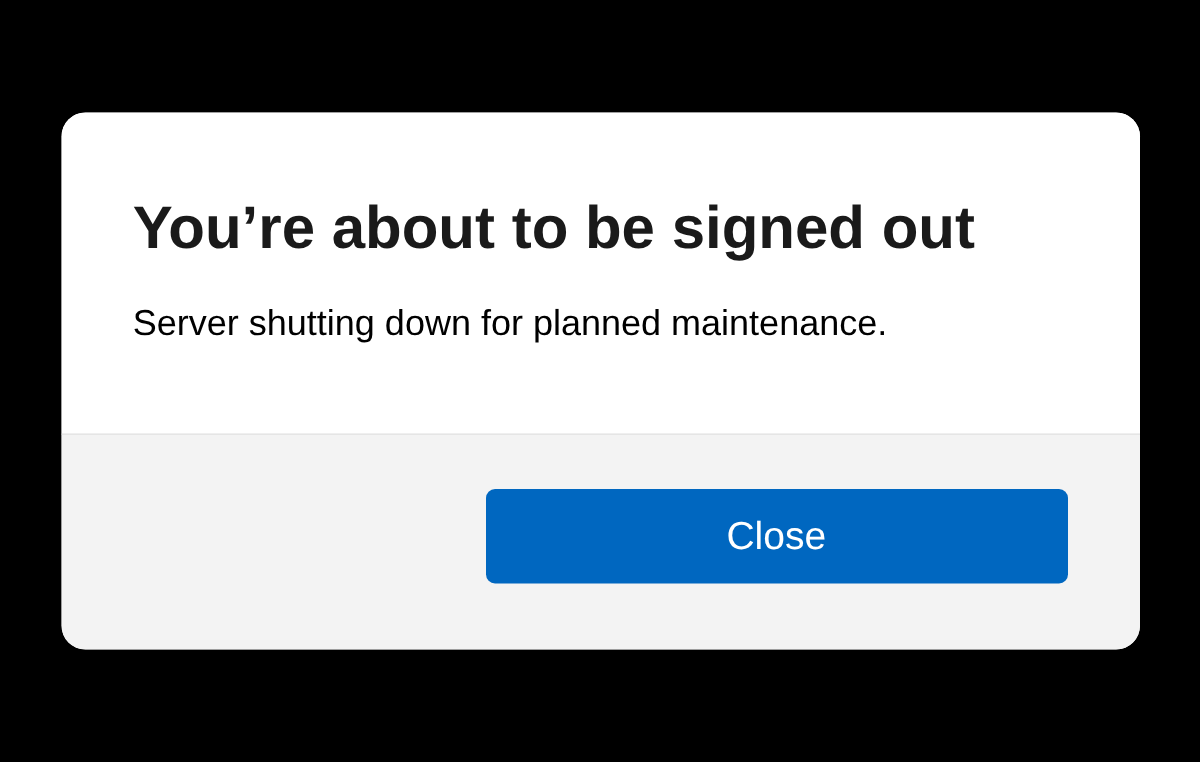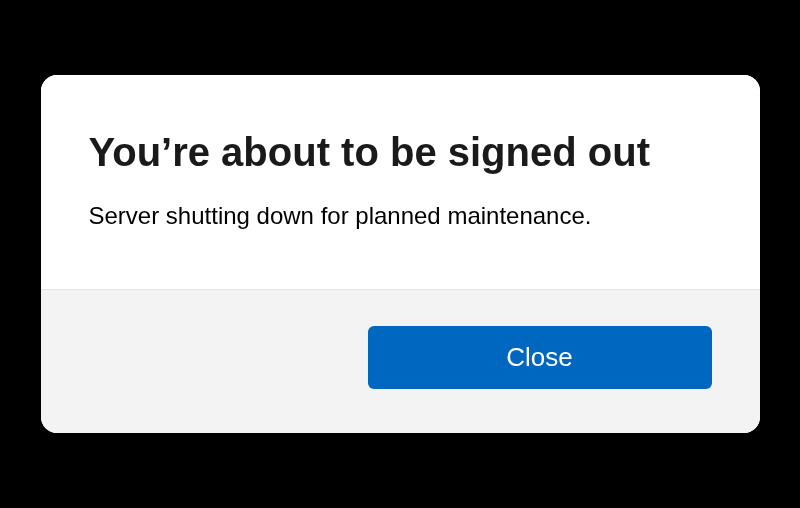--- a/index.html
+++ b/index.html
@@ -50,21 +50,21 @@
     }
     .close-button {
       background: #0067c0;
       color: #ffffff;
       border: none;
       border-radius: 6px;
       font-size: 26px;
       font-weight: 400;
       font-family: inherit;
       padding: 16px 0;
-      width: 344px;
+      width: 388px;
       text-align: center;
       cursor: pointer;
     }
   </style>
 </head>
 <body>
 
 <div class="dialog">
   <div class="dialog-body">
     <h1 class="dialog-title">You’re about to be signed out</h1>

